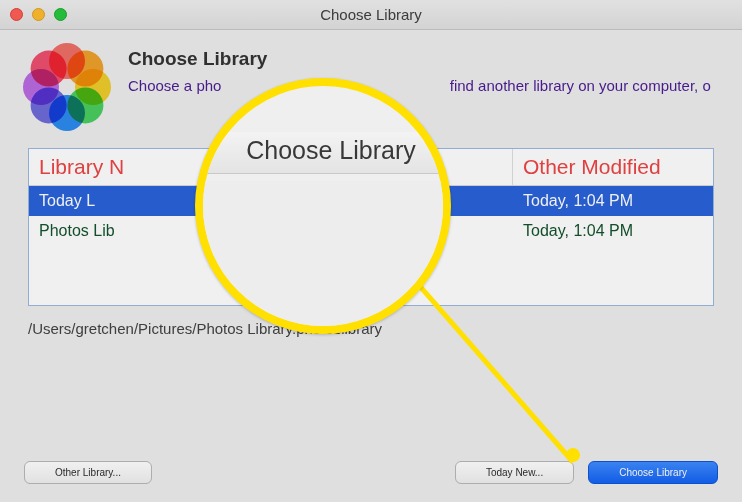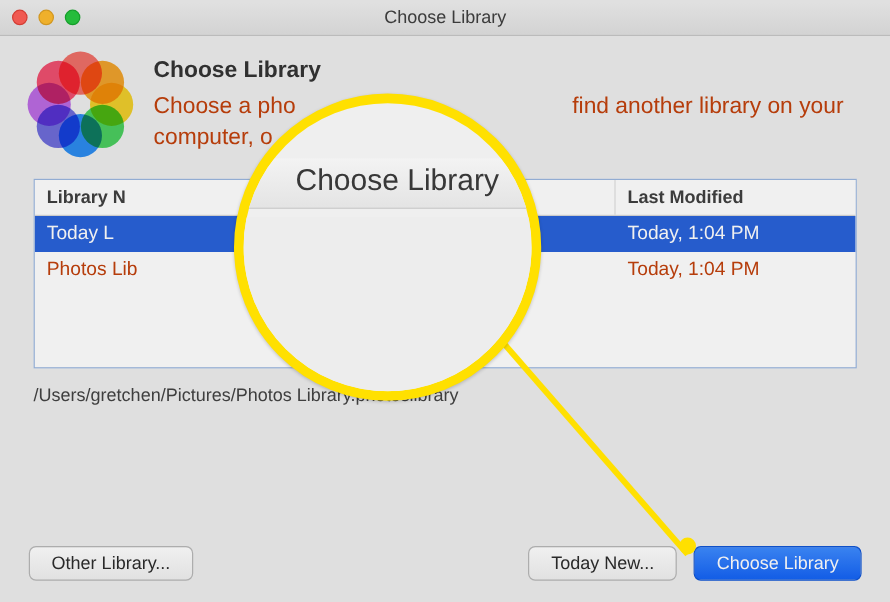--- a/index.html
+++ b/index.html
@@ -43,63 +43,63 @@
     position:absolute; left:50%; top:50%;
     width:36px; height:36px; border-radius:50%;
     transform-origin: 0 0;
     opacity:0.85;
     mix-blend-mode: multiply;
   }
   .header-text h1{
     margin:0 0 6px 0; font-size:19px; font-weight:600; color:#333;
   }
   .header-text p{
-    margin:0; font-size:19px; color:#c2410c; line-height:1.35;
+    margin:0; font-size:15px; color:#4c1d95; line-height:1.35;
   }
   .table-wrap{
     margin-top: 22px;
     border:1px solid #9cb7e0;
     background:#fff;
     height: 158px;
     overflow:hidden;
   }
   .thead{
     display:flex; background:#fff;
     border-bottom:1px solid #d8d8d8;
-    font-size:15px; color:#404040;font-weight:bold;
+    font-size:21px; color:#ef4444;
   }
   .th{
     padding:6px 10px; border-right:1px solid #e0e0e0;
   }
   .th.name{flex:1;}
   .th.mod{width:200px; border-right:none;}
   .trow{
-    display:flex; font-size:16px; color:#c2410c;
+    display:flex; font-size:16px; color:#14532d;
   }
   .trow.selected{
     background:#2962d9; color:#fff;
   }
   .td{padding:6px 10px;}
   .td.name{flex:1;}
   .td.mod{width:200px;}
   .path{
     margin-top:14px; font-size:15px; color:#434343;
   }
   .buttons{
     position:absolute;
     left:0; right:0;
     bottom:18px;
     display:flex;
     padding: 0 24px;
     gap:14px;
   }
   .spacer{flex:1;}
   .btn{
-    font-size:15px;
-    padding:5px 18px;
+    font-size:10px;
+    padding:5px 30px;
     border-radius:6px;
     border:1px solid #b8b8b8;
     background:linear-gradient(#ffffff,#f0f0f0);
     color:#2c2c2c;
     cursor:pointer;
   }
   .btn.primary{
     background:linear-gradient(#3e8bff,#1463f5);
     border:1px solid #0f55d6;
     color:#fff;
@@ -185,21 +185,21 @@
         <span>Choose a pho</span>
         <span style="display:inline-block; width:220px;"></span>
         <span>find another library on your computer, o</span>
       </p>
     </div>
   </div>
 
   <div class="table-wrap">
     <div class="thead">
       <div class="th name">Library N</div>
-      <div class="th mod">Last Modified</div>
+      <div class="th mod">Other Modified</div>
     </div>
     <div class="trow selected">
       <div class="td name">
         <span>Today L</span>
         <span style="display:inline-block;width:210px;"></span>
         <span>rary)</span>
       </div>
       <div class="td mod">Today, 1:04 PM</div>
     </div>
     <div class="trow">

